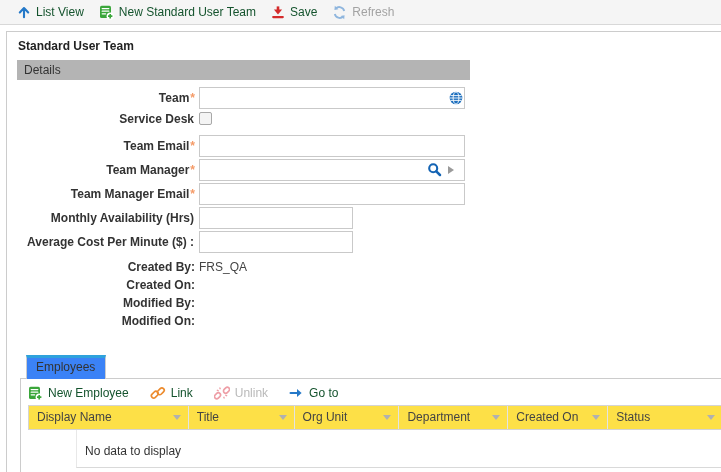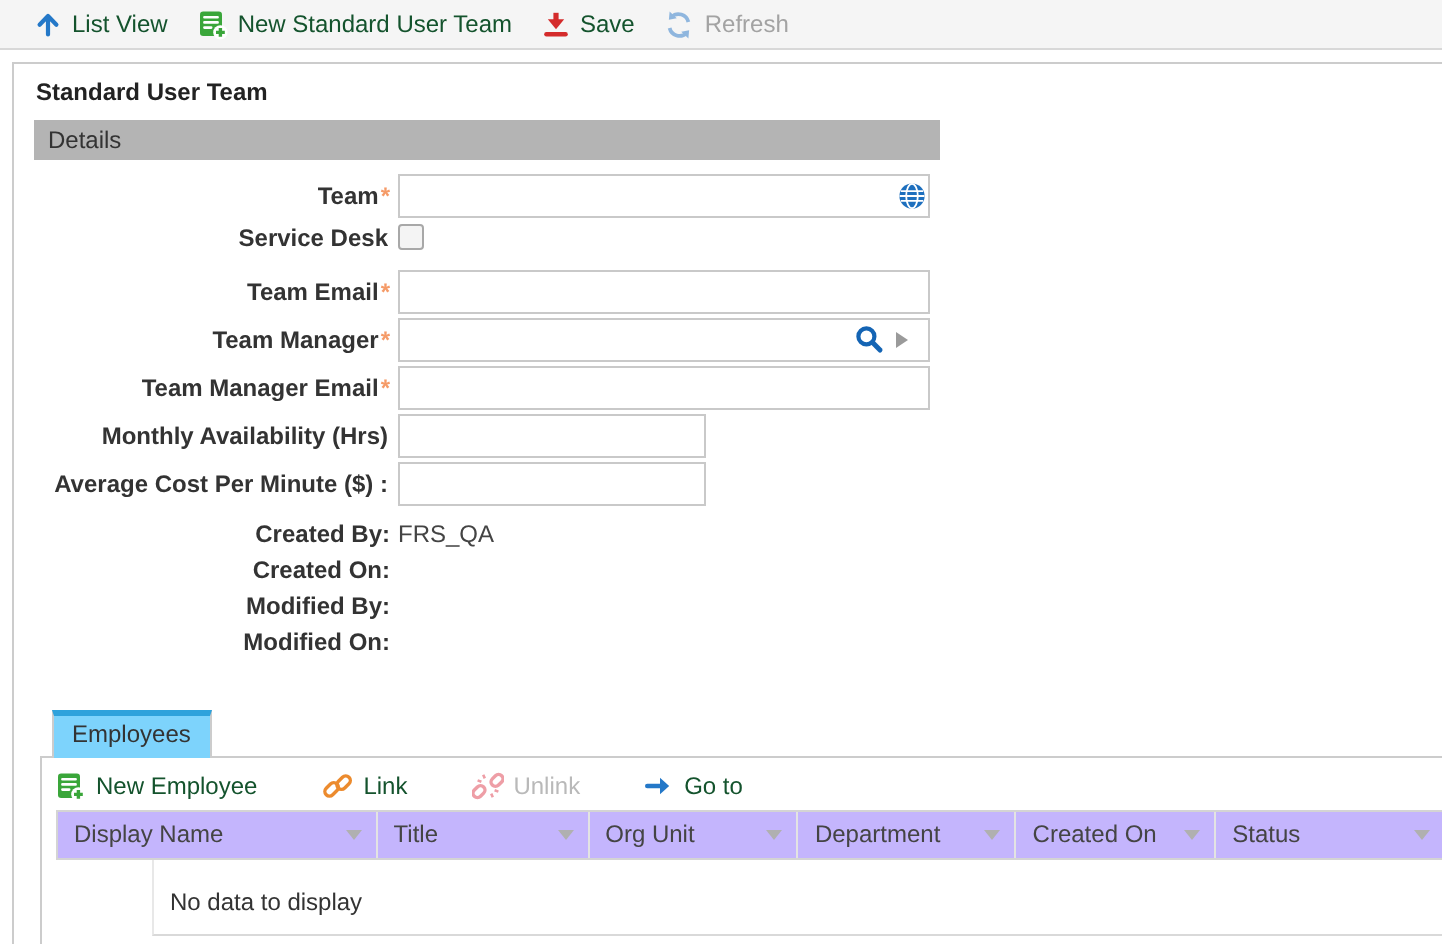--- a/index.html
+++ b/index.html
@@ -32,31 +32,31 @@
   .checkbox { position:absolute; left:199px; width:13px; height:13px; border:1px solid #a8a8a8;
               background:#f4f4f4; border-radius:2px; }
   .in-icon { position:absolute; }
   .caret-right { width:0; height:0; border-left:6px solid #9a9a9a;
                  border-top:4px solid transparent; border-bottom:4px solid transparent; }
   .static-lbl { position:absolute; left:10px; width:185px; text-align:right; font-weight:bold;
                 color:#333; height:18px; line-height:18px; }
   .static-val { position:absolute; left:199px; height:18px; line-height:18px; color:#444; }
 
   
-  .tab { position:absolute; left:26px; top:355px; width:80px; height:24px; background:#7dd3fc;
+  .tab { position:absolute; left:26px; top:355px; width:80px; height:24px; background:#3b82f6;
          border:1px solid #ccc; border-bottom:none; border-top:3px solid #2ea2dc;
          z-index:2; line-height:19px; padding-left:9px; color:#333; cursor:pointer; }
   .tab-panel { position:absolute; left:20px; top:378px; width:702px; height:95px;
                background:#fff; border-top:1px solid #ccc; border-left:1px solid #ccc; }
   .emp-toolbar { position:absolute; left:28px; top:383px; height:20px;
-                 display:flex; align-items:center; gap:32px; }
+                 display:flex; align-items:center; gap:21px; }
 
   
   .grid-header { position:absolute; left:28px; top:405px; width:694px; height:25px;
-                 display:flex; background:#c4b5fd; border-top:1px solid #d4d4d4;
+                 display:flex; background:#fde047; border-top:1px solid #d4d4d4;
                  border-bottom:1px solid #d4d4d4; border-left:1px solid #d4d4d4; }
   .gh-cell { position:relative; height:23px; line-height:23px; padding-left:8px; color:#444;
              border-right:1px solid #e3e3e3; cursor:pointer; white-space:nowrap; overflow:hidden; }
   .gh-cell:last-child { border-right:none; }
   .filter-icon { position:absolute; right:7px; top:9px; width:0; height:0;
                  border-left:4px solid transparent; border-right:4px solid transparent;
                  border-top:5px solid #b0b0b0; cursor:pointer; }
   .grid-empty-row { position:absolute; left:28px; top:430px; width:694px; height:38px;
                     border-bottom:1px solid #d9d9d9; border-left:1px solid #e8e8e8;margin-left:48px; }
   .grid-empty-text { position:absolute; left:8px; top:14px; color:#333; }

